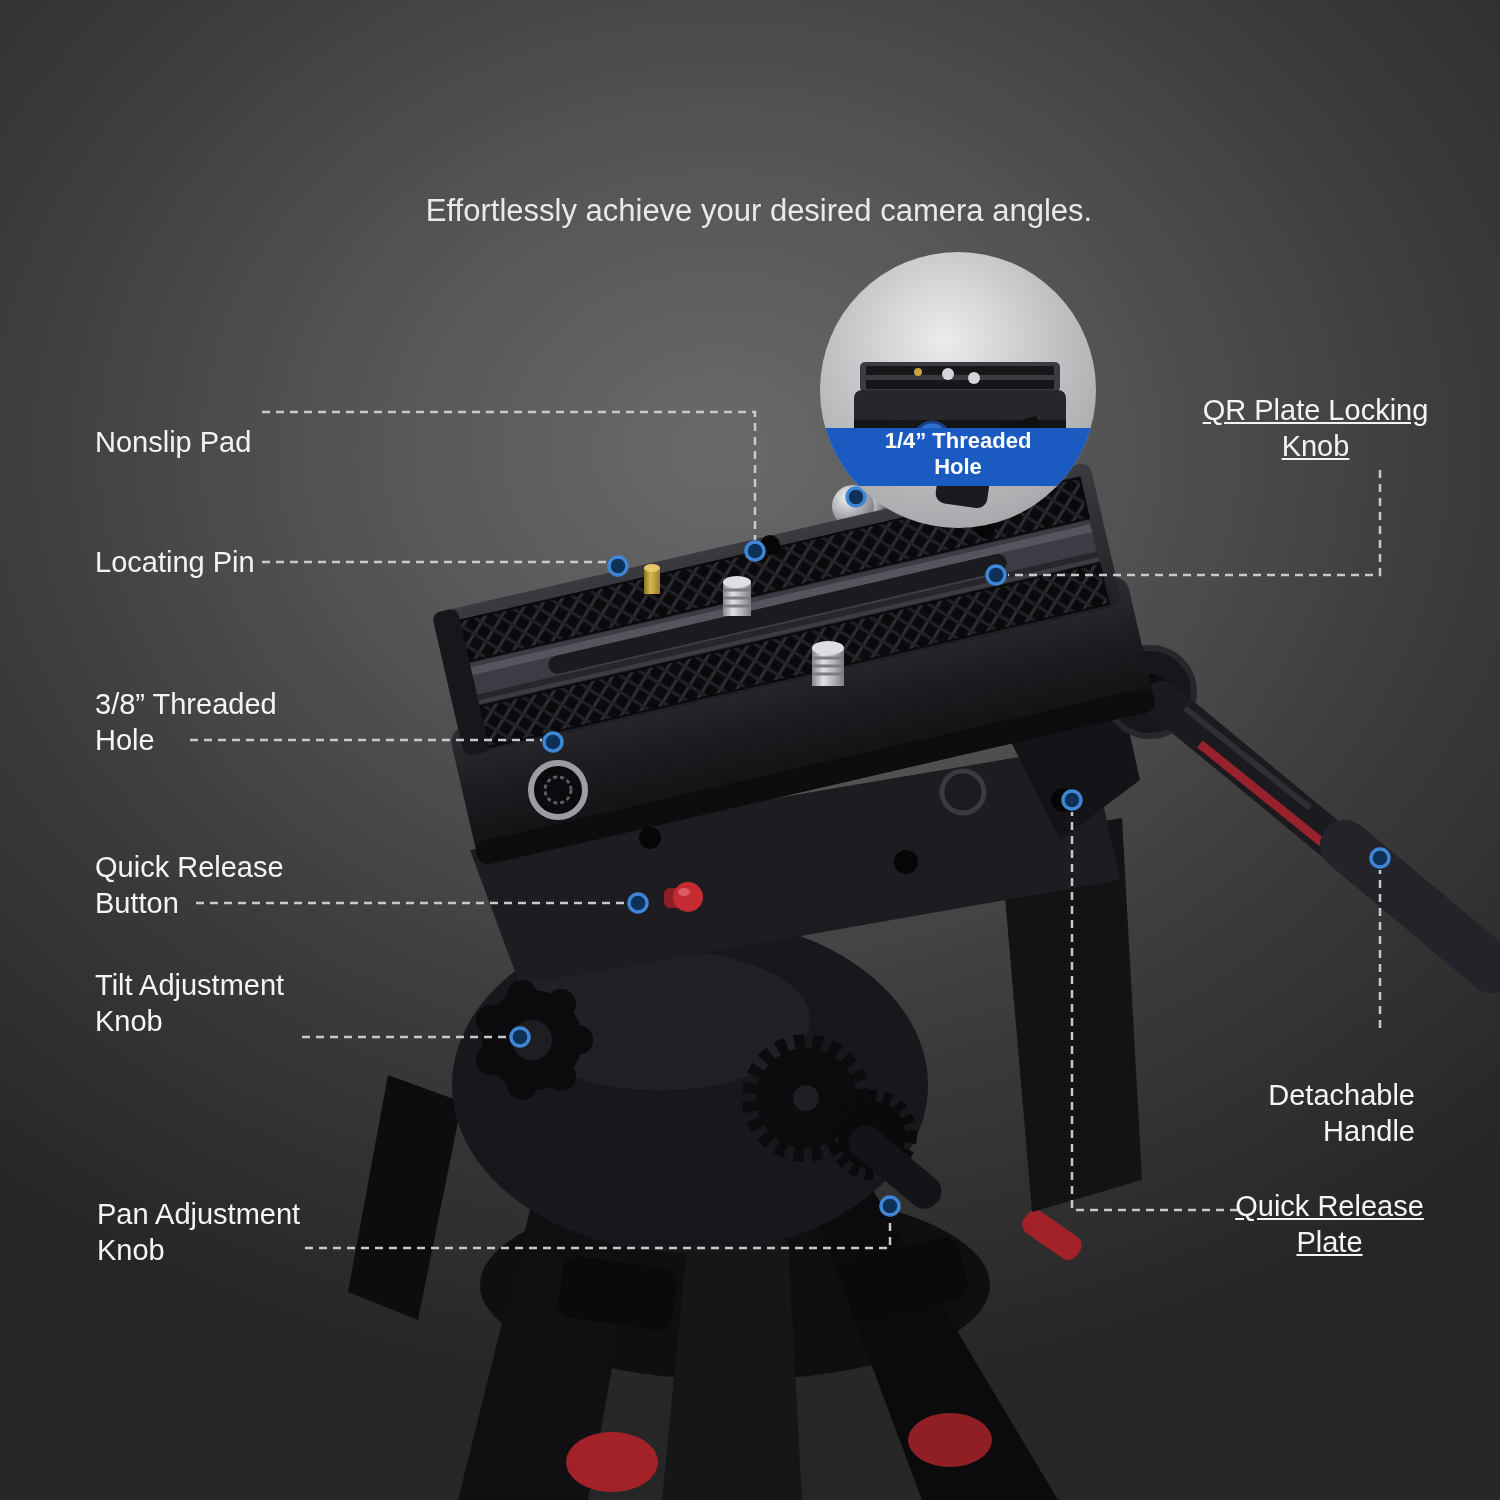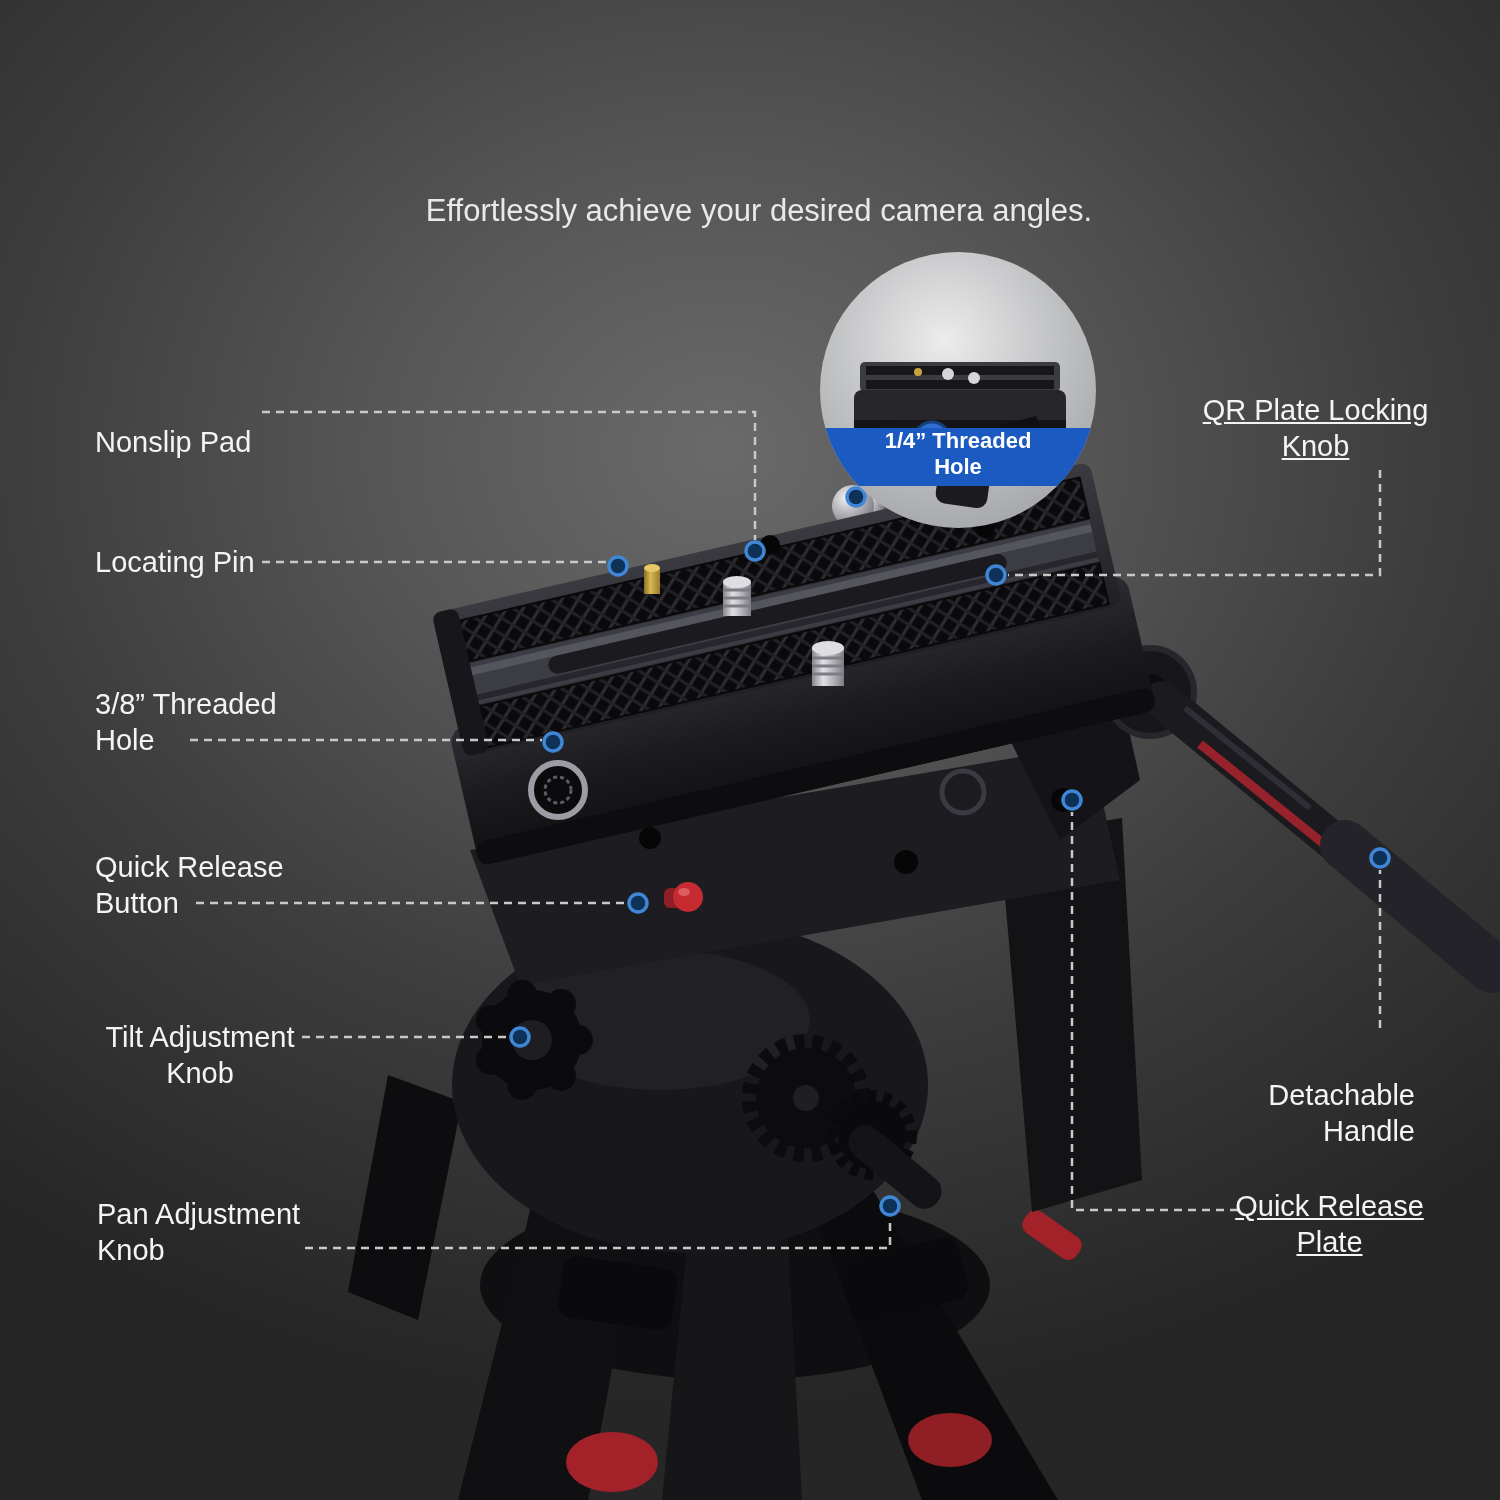--- a/index.html
+++ b/index.html
@@ -236,21 +236,21 @@
   <div class="label" style="left:95px;top:686px;width:195px;">
     <div>3/8” Threaded</div>
     <div>Hole</div>
   </div>
 
   <div class="label" style="left:95px;top:849px;width:195px;">
     <div>Quick Release</div>
     <div>Button</div>
   </div>
 
-  <div class="label" style="left:95px;top:1019px;width:210px;text-align:center;">
+  <div class="label" style="left:95px;top:967px;width:210px;">
     <div>Tilt Adjustment</div>
     <div>Knob</div>
   </div>
 
   <div class="label" style="left:97px;top:1196px;width:215px;">
     <div>Pan Adjustment</div>
     <div>Knob</div>
   </div>
 
   <div class="label center" style="left:1198px;top:392px;width:235px;">

